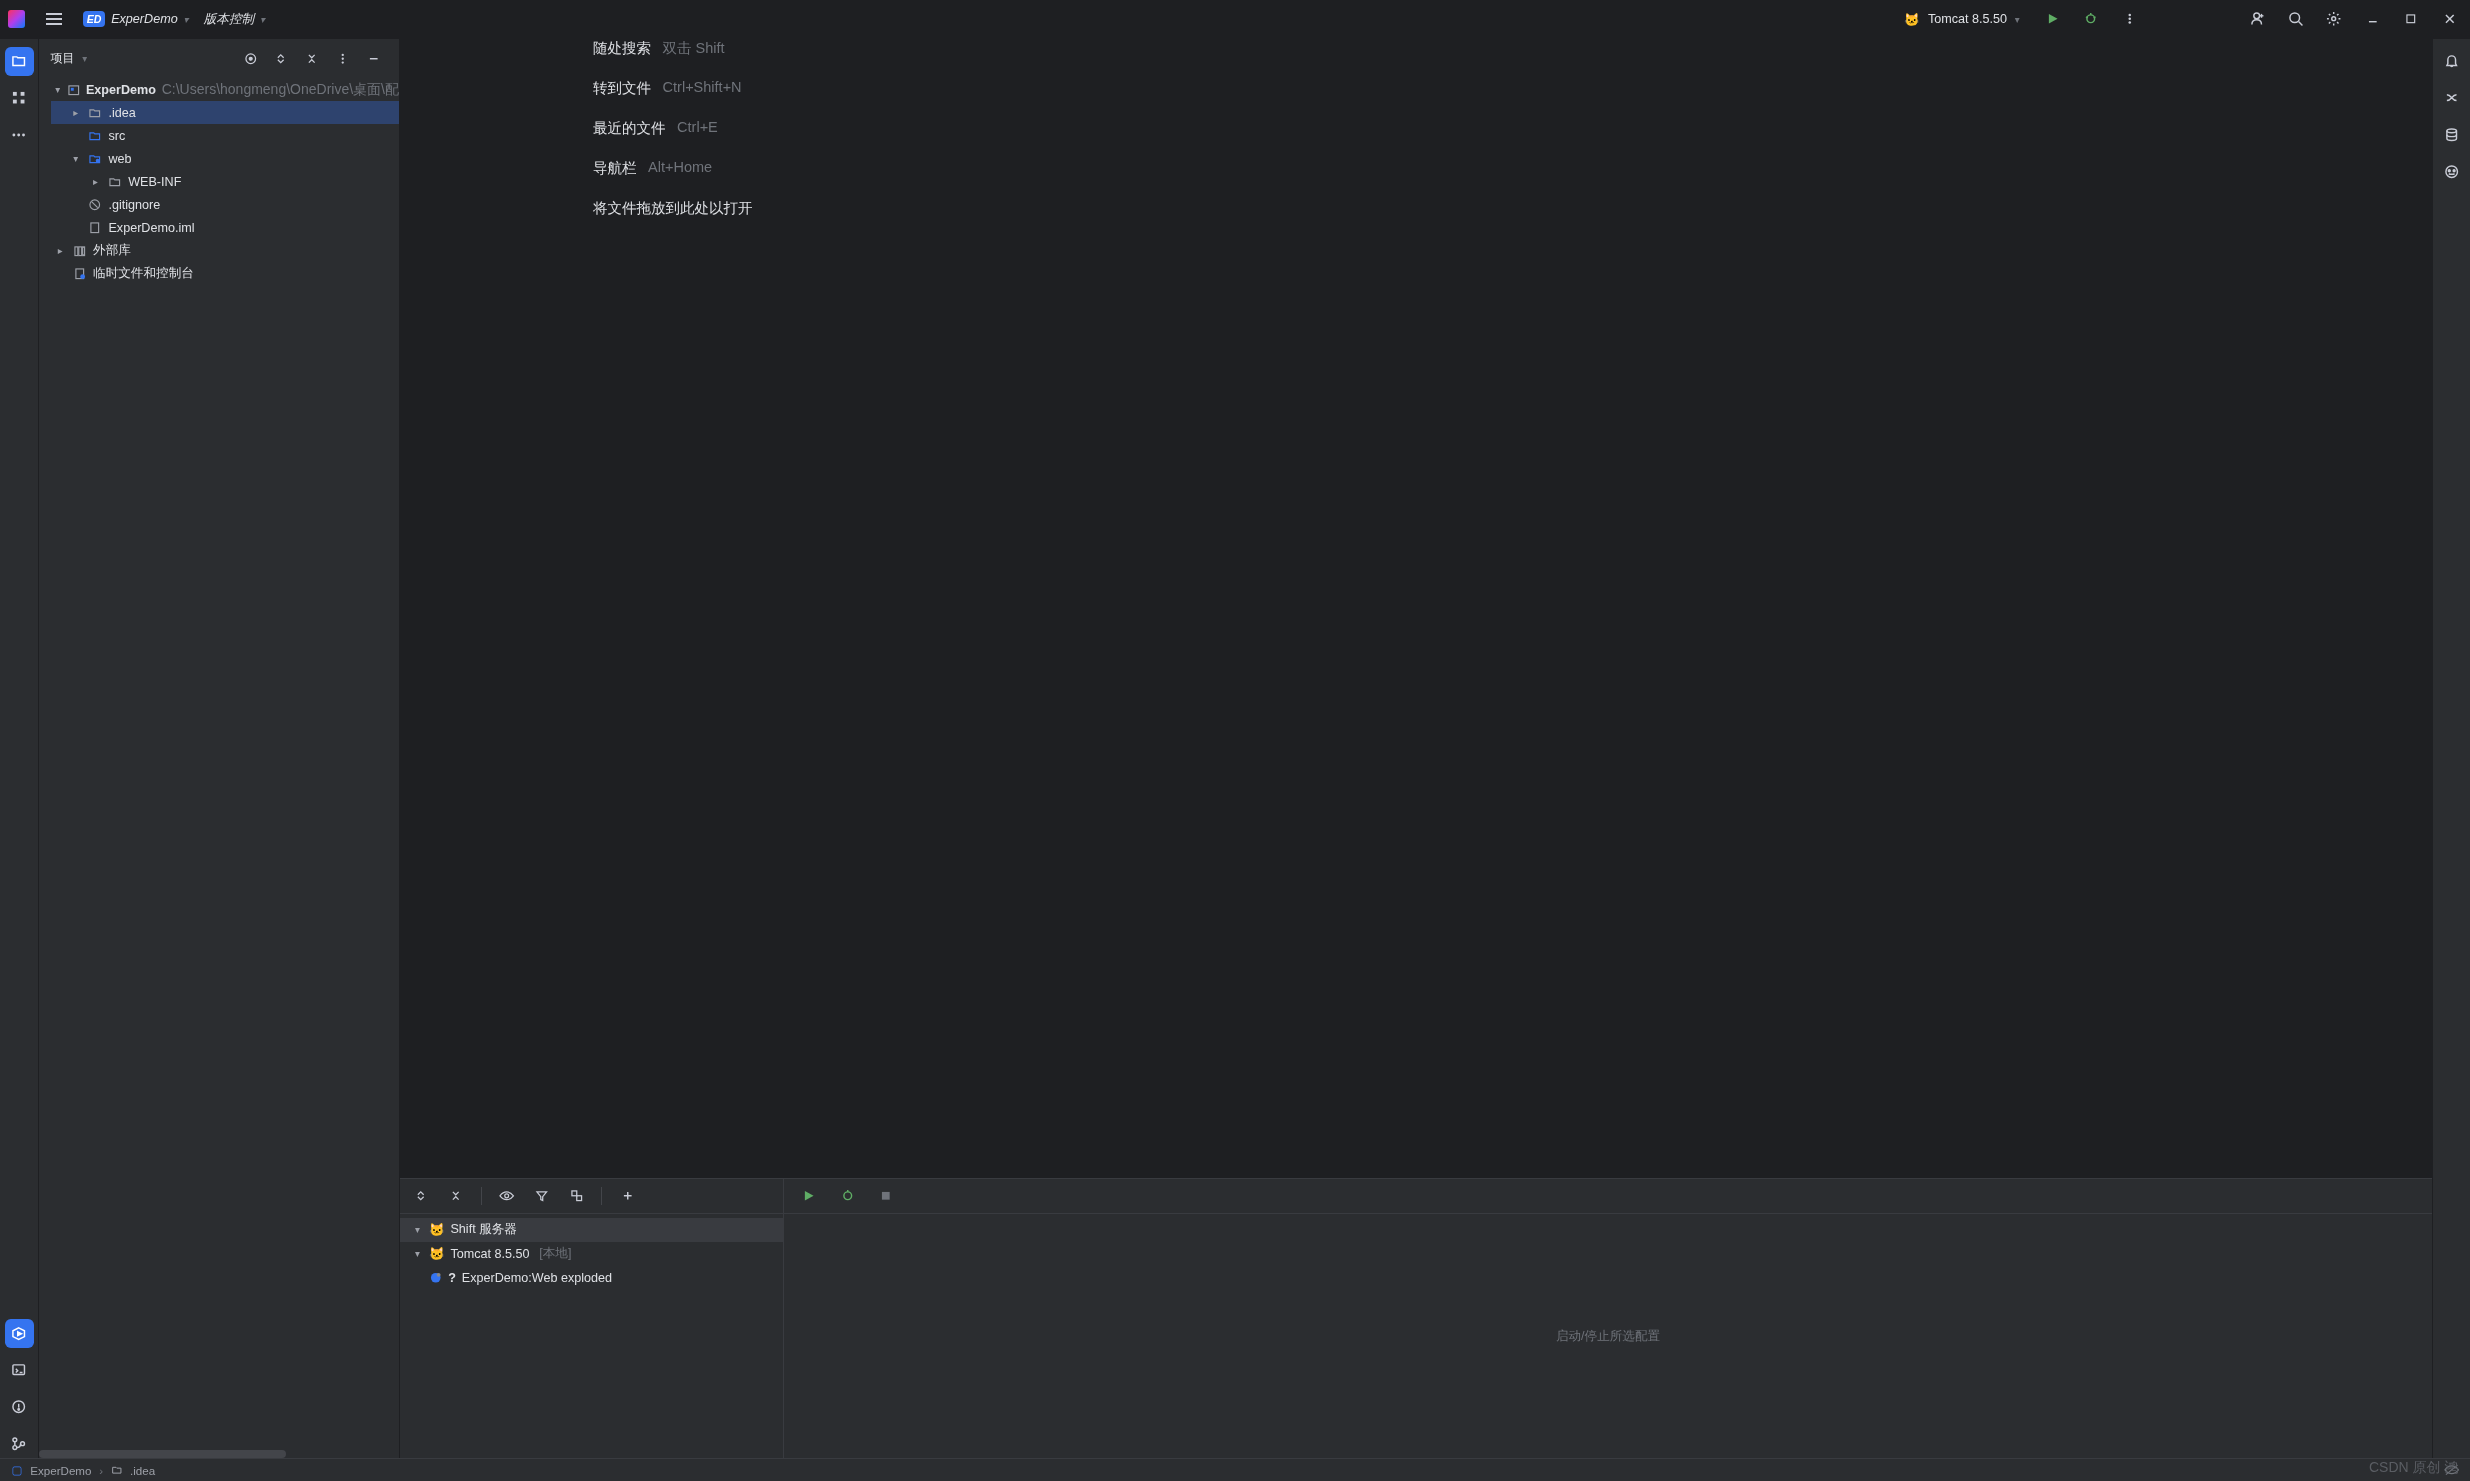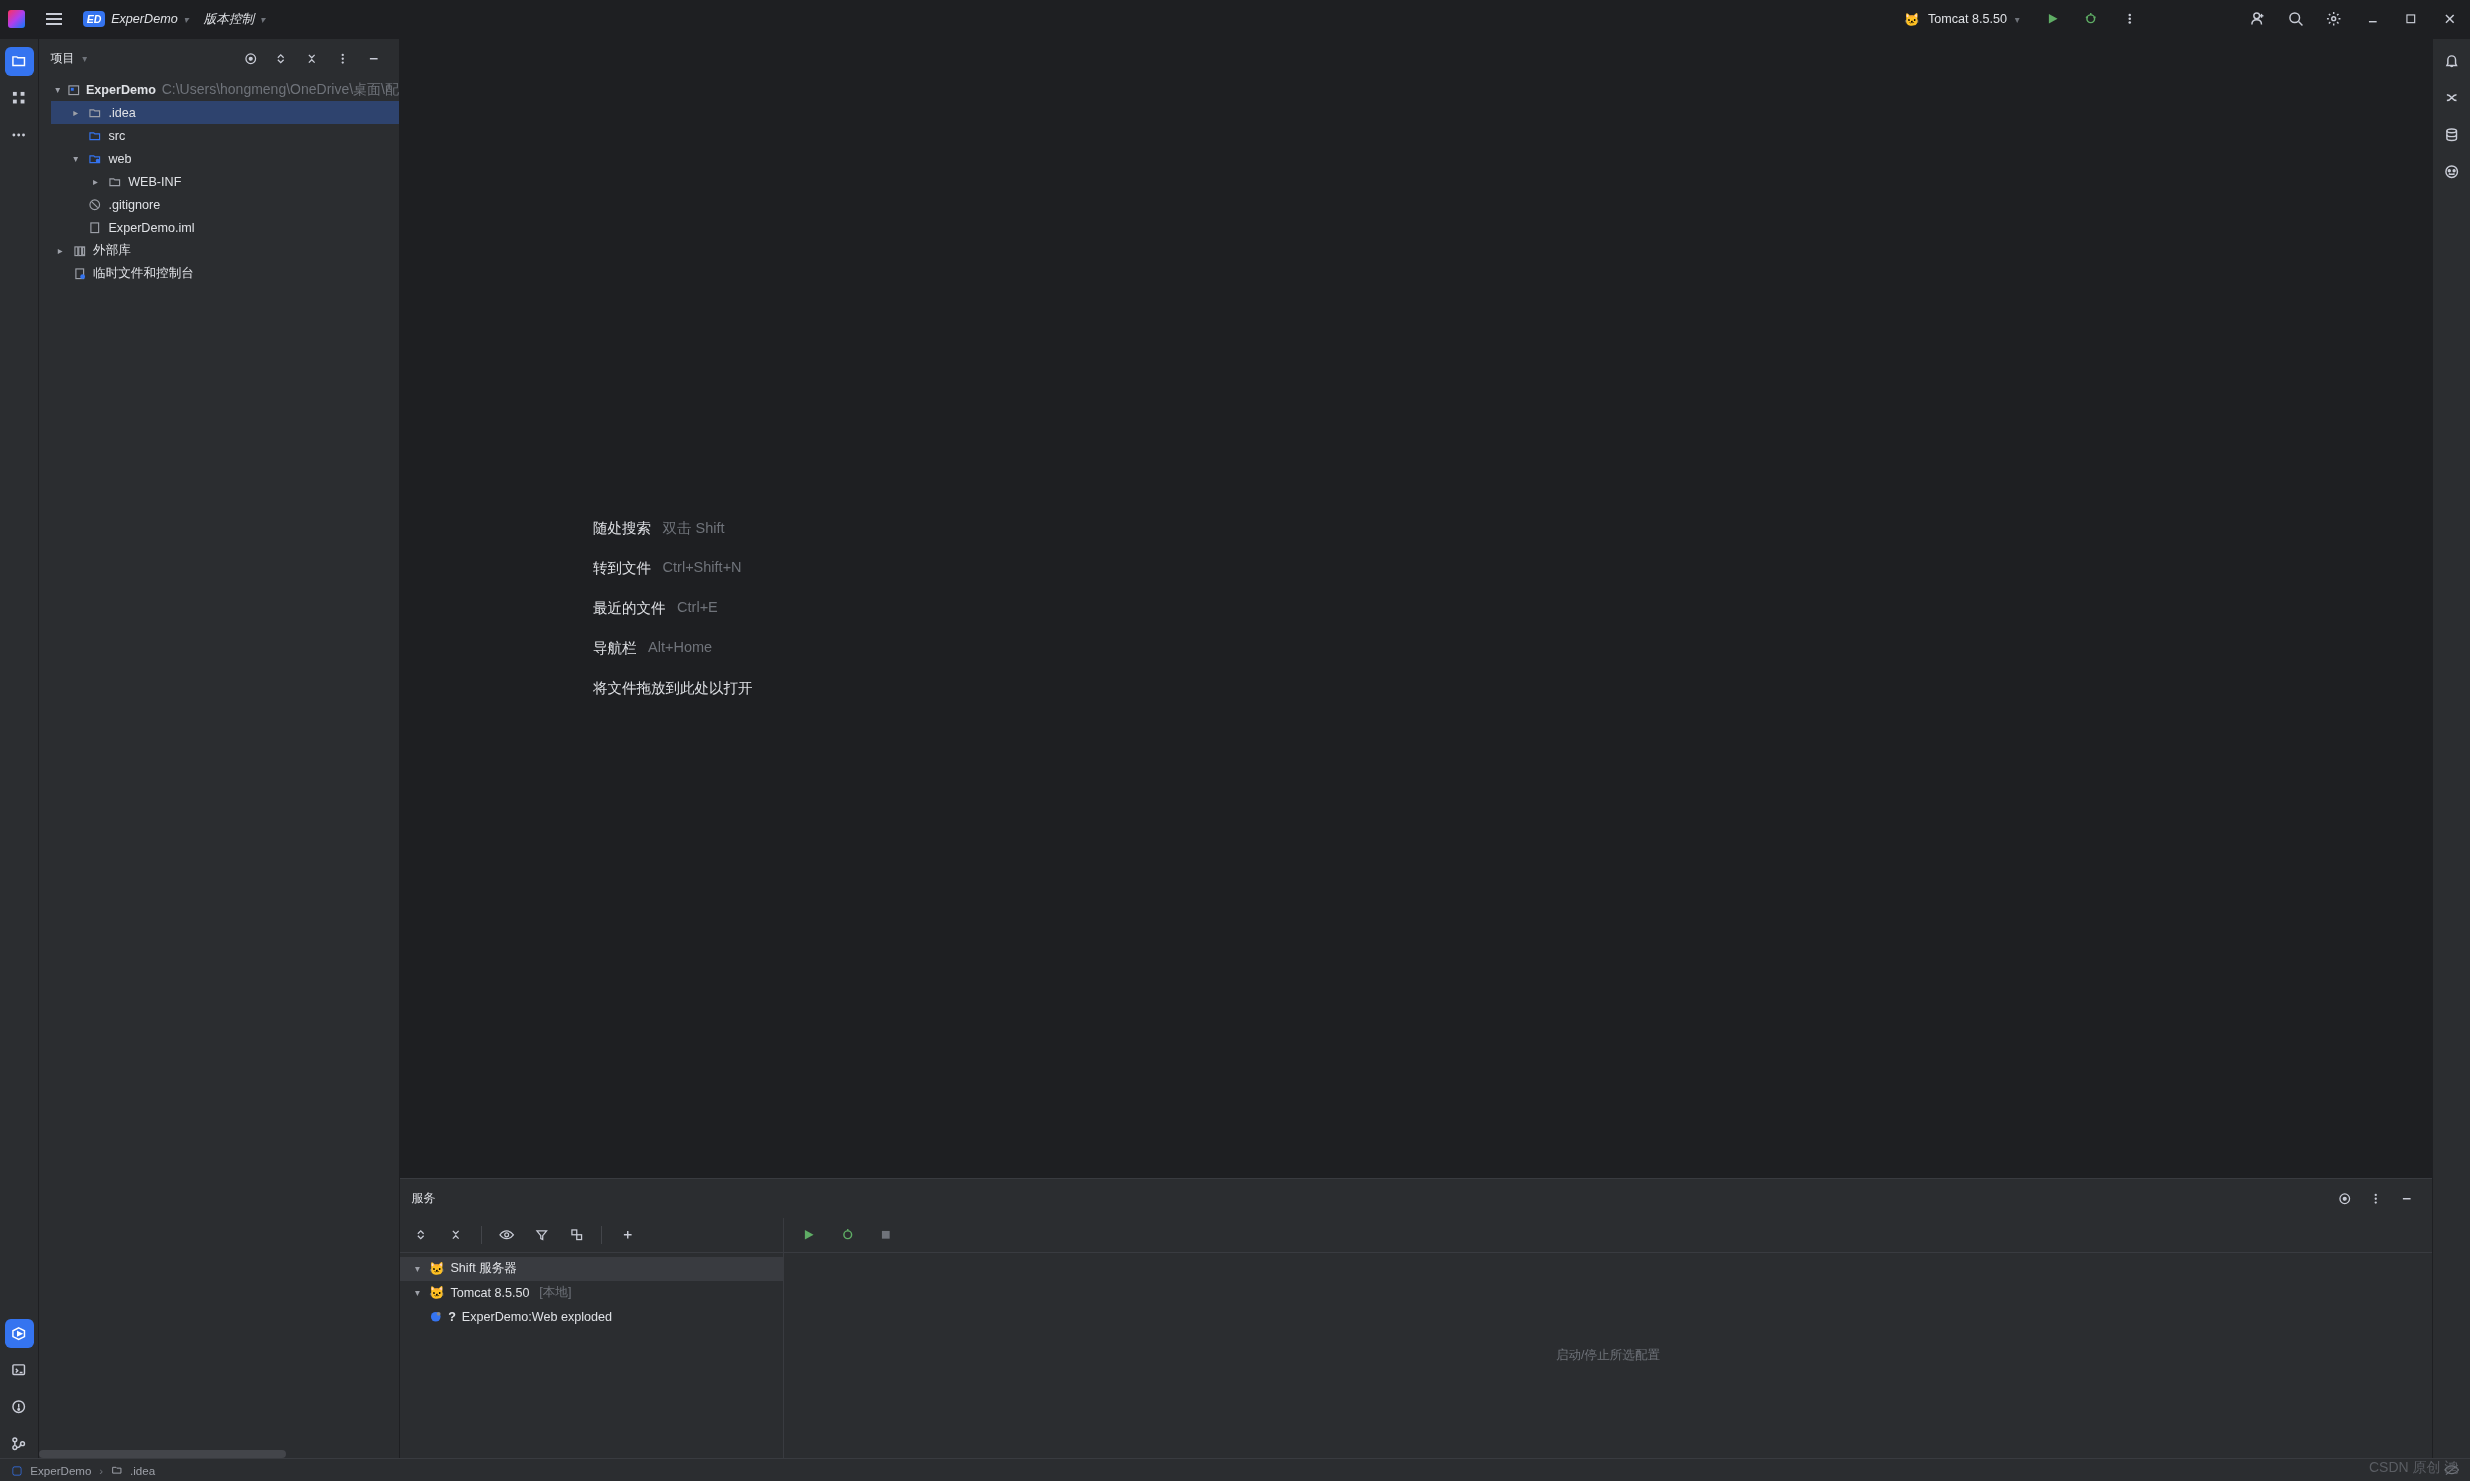--- a/index.html
+++ b/index.html
@@ -91,21 +91,21 @@
   flex: 1;
   background: #1e1f22;
   display: flex;
   flex-direction: column;
 }
 .editor-content {
   flex: 1;
   display: flex;
   flex-direction: column;
   align-items: flex-start;
-  justify-content: center;
+  justify-content: flex-start;
   padding-left: 193px;
   gap: 21px;
   font-size: 14.5px;
 }
 .hint-row { display: flex; gap: 11.6px; }
 .hint-label { color: #dfe1e5; }
 .hint-key { color: #6f737a; }
 .services-panel {
   height: 280px;
   border-top: 1px solid #393b40;
@@ -469,43 +469,20 @@
       <div class="hint-row">
         <span class="hint-label">导航栏</span>
         <span class="hint-key">Alt+Home</span>
       </div>
       <div class="hint-row">
         <span class="hint-label">将文件拖放到此处以打开</span>
       </div>
     </div>
 
     <div class="services-panel">
-      <div class="panel-header">
-        <span class="panel-title">服务</span>
-        <div class="actions">
-          <div class="icon-btn">
-            <svg width="13.5" height="13.5" viewBox="0 0 14 14" fill="none" stroke="currentColor" stroke-width="1.3">
-                <circle cx="7" cy="7" r="5"></circle>
-                <circle cx="7" cy="7" r="1.5" fill="currentColor"></circle>
-              </svg>
-          </div>
-          <div class="icon-btn">
-            <svg width="13.5" height="13.5" viewBox="0 0 14 14" fill="currentColor">
-                <circle cx="7" cy="3" r="1.2"></circle>
-                <circle cx="7" cy="7" r="1.2"></circle>
-                <circle cx="7" cy="11" r="1.2"></circle>
-              </svg>
-          </div>
-          <div class="icon-btn">
-            <svg width="13.5" height="13.5" viewBox="0 0 14 14">
-                <line x1="3" y1="7" x2="11" y2="7" stroke="currentColor" stroke-width="1.5"></line>
-              </svg>
-          </div>
-        </div>
-      </div>
       <div class="services-body">
         <div class="services-tree-col">
           <div class="services-toolbar">
             <div class="icon-btn">
               <svg width="13.5" height="13.5" viewBox="0 0 14 14" fill="none" stroke="currentColor" stroke-width="1.3">
                   <path d="M4 6l3-3 3 3M4 8l3 3 3-3"></path>
                 </svg>
             </div>
             <div class="icon-btn">
               <svg width="13.5" height="13.5" viewBox="0 0 14 14" fill="none" stroke="currentColor" stroke-width="1.3">

